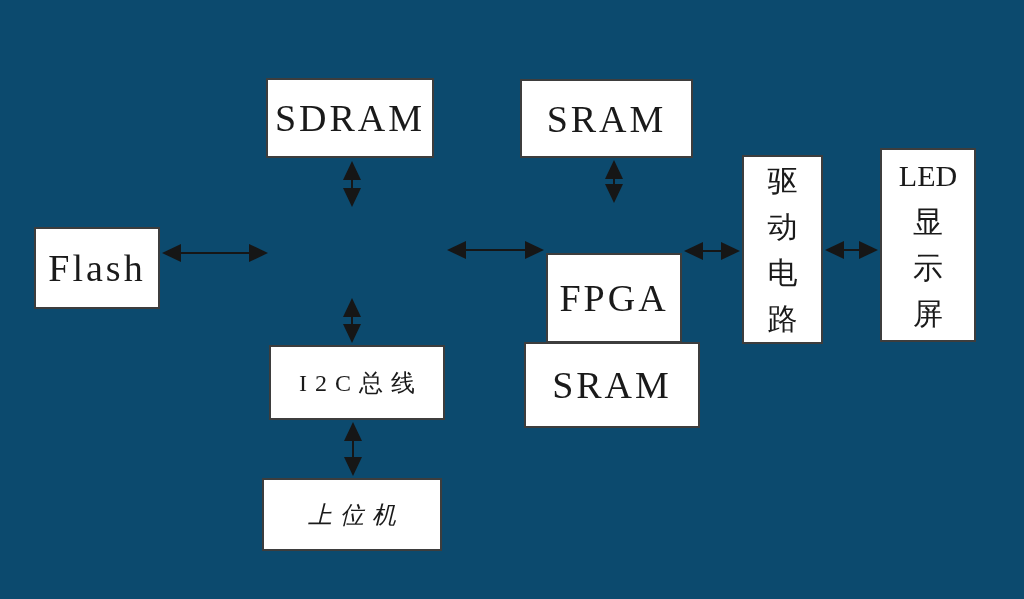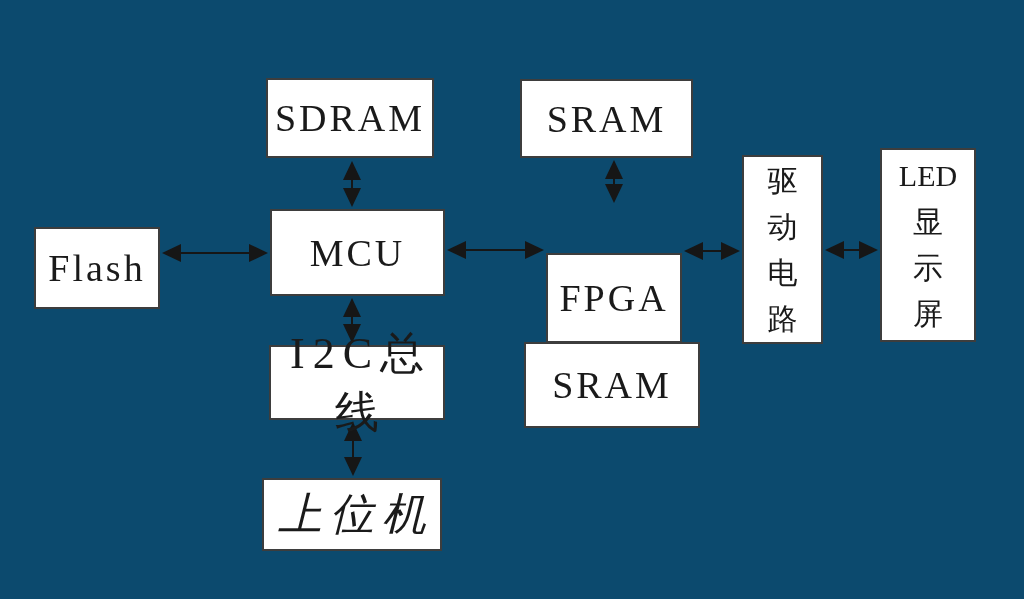--- a/index.html
+++ b/index.html
@@ -31,21 +31,21 @@
     display: flex;
     align-items: center;
     justify-content: center;
     text-align: center;
   }
   .box span {
     display: block;
     white-space: pre-line;
   }
   .latin span { letter-spacing: 3px; font-size: 38px; }
-  .cjk span   { letter-spacing: 8px; font-size: 44px; padding-left: 8px; text-align: center; }
+  .cjk span   { letter-spacing: 8px; font-size: 24px; padding-left: 8px; text-align: center; }
   .vtext span { white-space: pre-line; font-size: 30px; line-height: 46px; letter-spacing: 0; padding-left: 0; }
 
   .b-sdram       { left: 266px; top:  78px; width: 168px; height:  80px; }
   .b-sram-top    { left: 520px; top:  79px; width: 173px; height:  79px; }
   .b-flash       { left:  34px; top: 227px; width: 126px; height:  82px; }
   .b-mcu         { left: 270px; top: 209px; width: 175px; height:  87px; }
   .b-fpga        { left: 546px; top: 205px; width: 136px; height:  90px; margin-top: 48px; }
   .b-driver      { left: 742px; top: 155px; width:  81px; height: 189px; }
   .b-led         { left: 880px; top: 148px; width:  96px; height: 194px; }
   .b-i2c         { left: 269px; top: 345px; width: 176px; height:  75px; }
@@ -110,23 +110,20 @@
   </div>
 
   <div class="box latin b-sram-top">
     <span>SRAM</span>
   </div>
 
   <div class="box latin b-flash">
     <span>Flash</span>
   </div>
 
-  <div class="box latin b-mcu">
-    <span>MCU</span>
-  </div>
 
   <div class="box latin b-fpga">
     <span>FPGA</span>
   </div>
 
   <div class="box vtext b-driver">
     <span>驱
 动
 电
 路</span>

